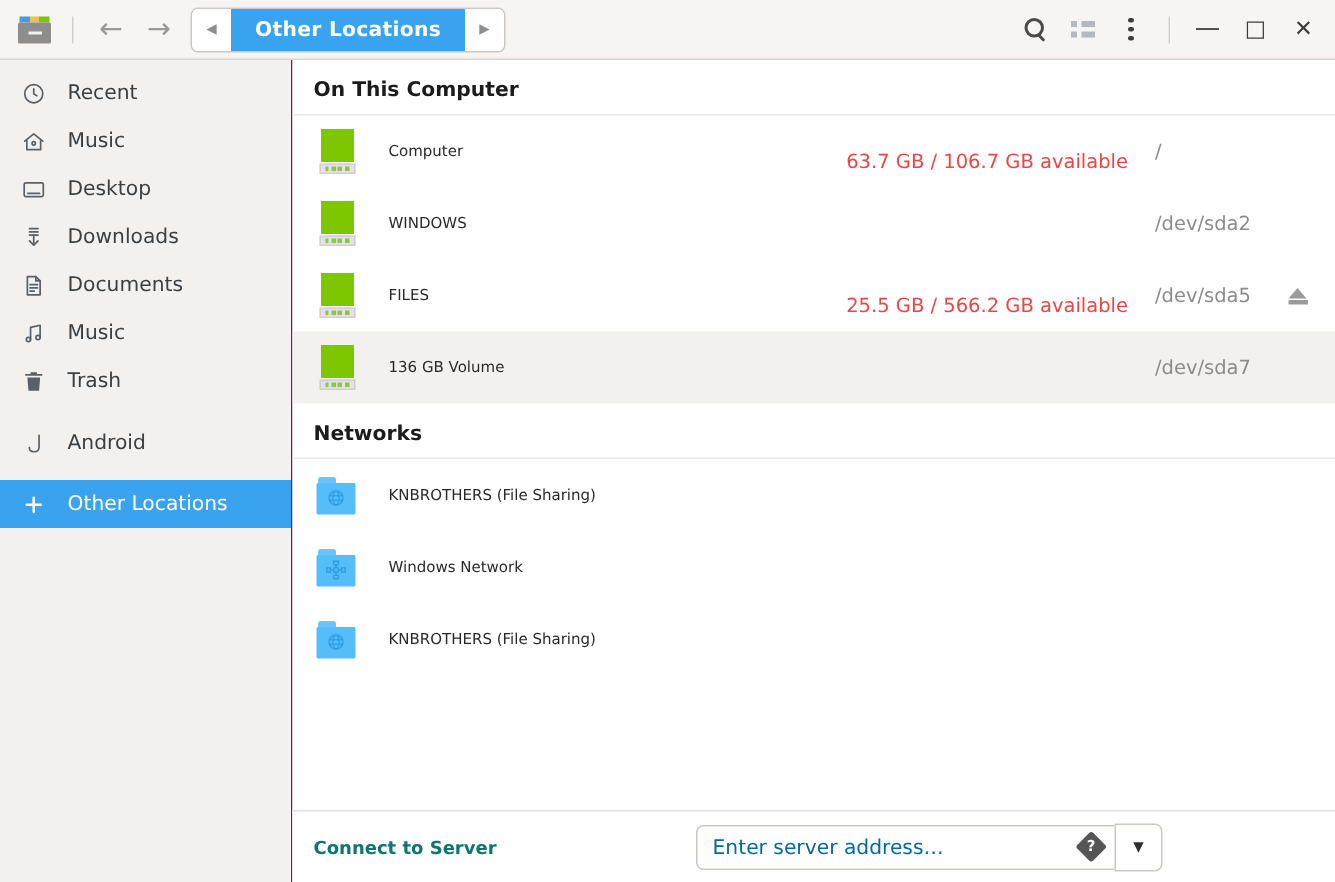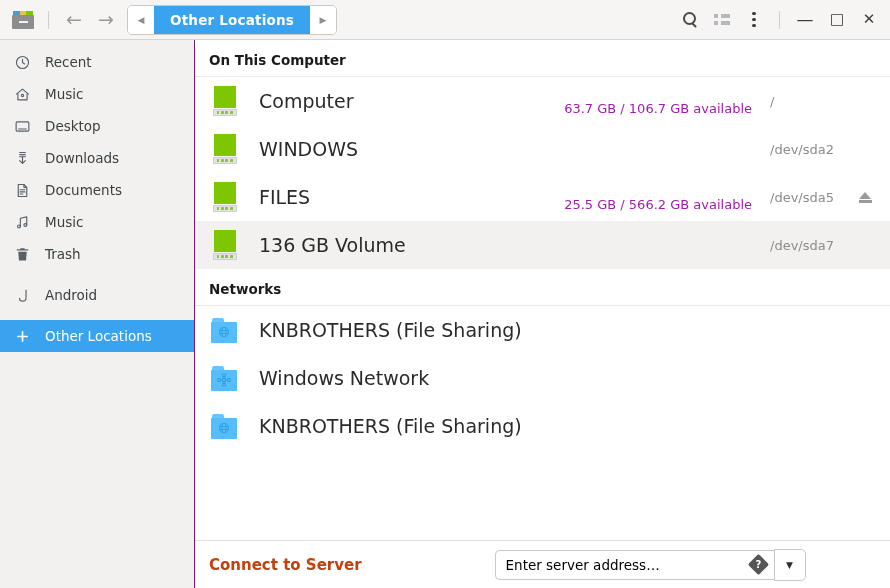--- a/index.html
+++ b/index.html
@@ -111,22 +111,22 @@
     font-size: 13.5px; font-weight: bold; color: #1b1b1b;
     padding: 12px 0 8px 14px;
     border-bottom: 1px solid #ebe9e7;
   }
   .row {
     height: 48px; display: flex; align-items: center;
     padding: 0 14px 0 14px; box-sizing: border-box;
   }
   .row.hl { background: #f2f1f0; }
   .row-ico { width: 32px; flex: 0 0 32px; display: flex; align-items: center; justify-content: center; margin-right: 18px; }
-  .row-name { font-size: 19px; color: #2a2a2a; white-space: nowrap; }
-  .row-size { margin-left: auto; font-size: 13px; color: #a21caf; white-space: nowrap; text-align: right; margin-top: 14px; }
+  .row-name { font-size: 10px; color: #2a2a2a; white-space: nowrap; }
+  .row-size { margin-left: auto; font-size: 13px; color: #ef4444; white-space: nowrap; text-align: right; margin-top: 14px; }
   .row-dev { width: 84px; flex: 0 0 84px; margin-left: 18px; font-size: 13px; color: #8c8c8c; white-space: nowrap; }
   .row-eject { width: 22px; flex: 0 0 22px; display: flex; align-items: center; justify-content: center; }
 
   
   .drive { width: 26px; height: 30px; position: relative; }
   .drive .top { position: absolute; top: 0; left: 2px; width: 22px; height: 22px; background: #7ec600; }
   .drive .base {
     position: absolute; bottom: 0; left: 1px; width: 24px; height: 7px;
     background: #e3e3e1; border: 1px solid #cfcfcd; box-sizing: border-box;
     display: flex; align-items: center; gap: 1.5px; padding-left: 3px;
@@ -153,30 +153,30 @@
   .eject .bar2 { position: absolute; bottom: 1px; left: 0; width: 13px; height: 3px; background: #9a9a9a; }
 
   
   .footer {
     height: 48px; min-height: 48px;
     border-top: 1px solid #e2e0de;
     background: #ffffff;
     display: flex; align-items: center;
     padding: 0 14px 0 14px; box-sizing: border-box;
   }
-  .footer-title { font-size: 15px; font-weight: bold; color: #c2410c; }
+  .footer-title { font-size: 12px; font-weight: bold; color: #0f766e; }
   .server-wrap { display: flex; align-items: center; margin-left: 133px; }
   .server-input {
     width: 279px; height: 30px;
     border: 1px solid #cdc7c2; border-right: none;
     border-radius: 5px 0 0 5px; background: #fff;
     display: flex; align-items: center;
     padding: 0 8px 0 10px; box-sizing: border-box;
   }
-  .server-ph { flex: 1; font-size: 13.5px; color: #000000; }
+  .server-ph { flex: 1; font-size: 13.5px; color: #0369a1; }
   .help-ico {
     width: 15px; height: 15px; background: #555; transform: rotate(45deg);
     display: flex; align-items: center; justify-content: center; border-radius: 2px;
   }
   .help-ico span {
     transform: rotate(-45deg); color: #fff; font-size: 10px;
     font-weight: bold; line-height: 1;
   }
   .server-drop {
     width: 30px; height: 30px;

